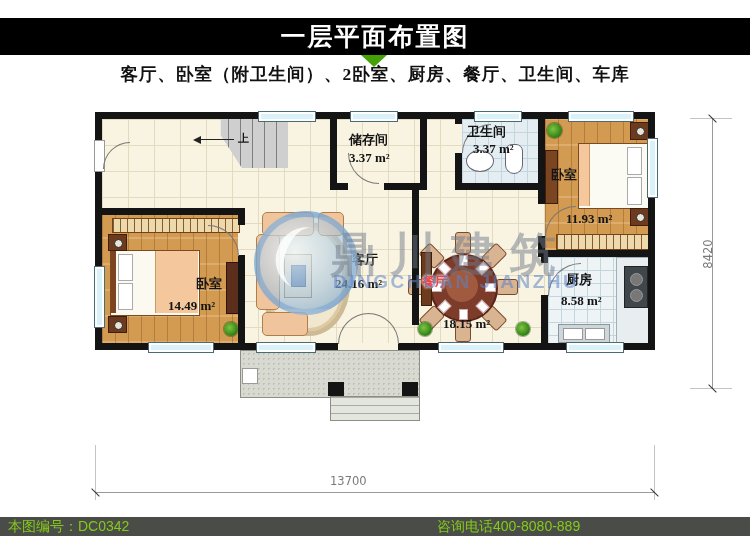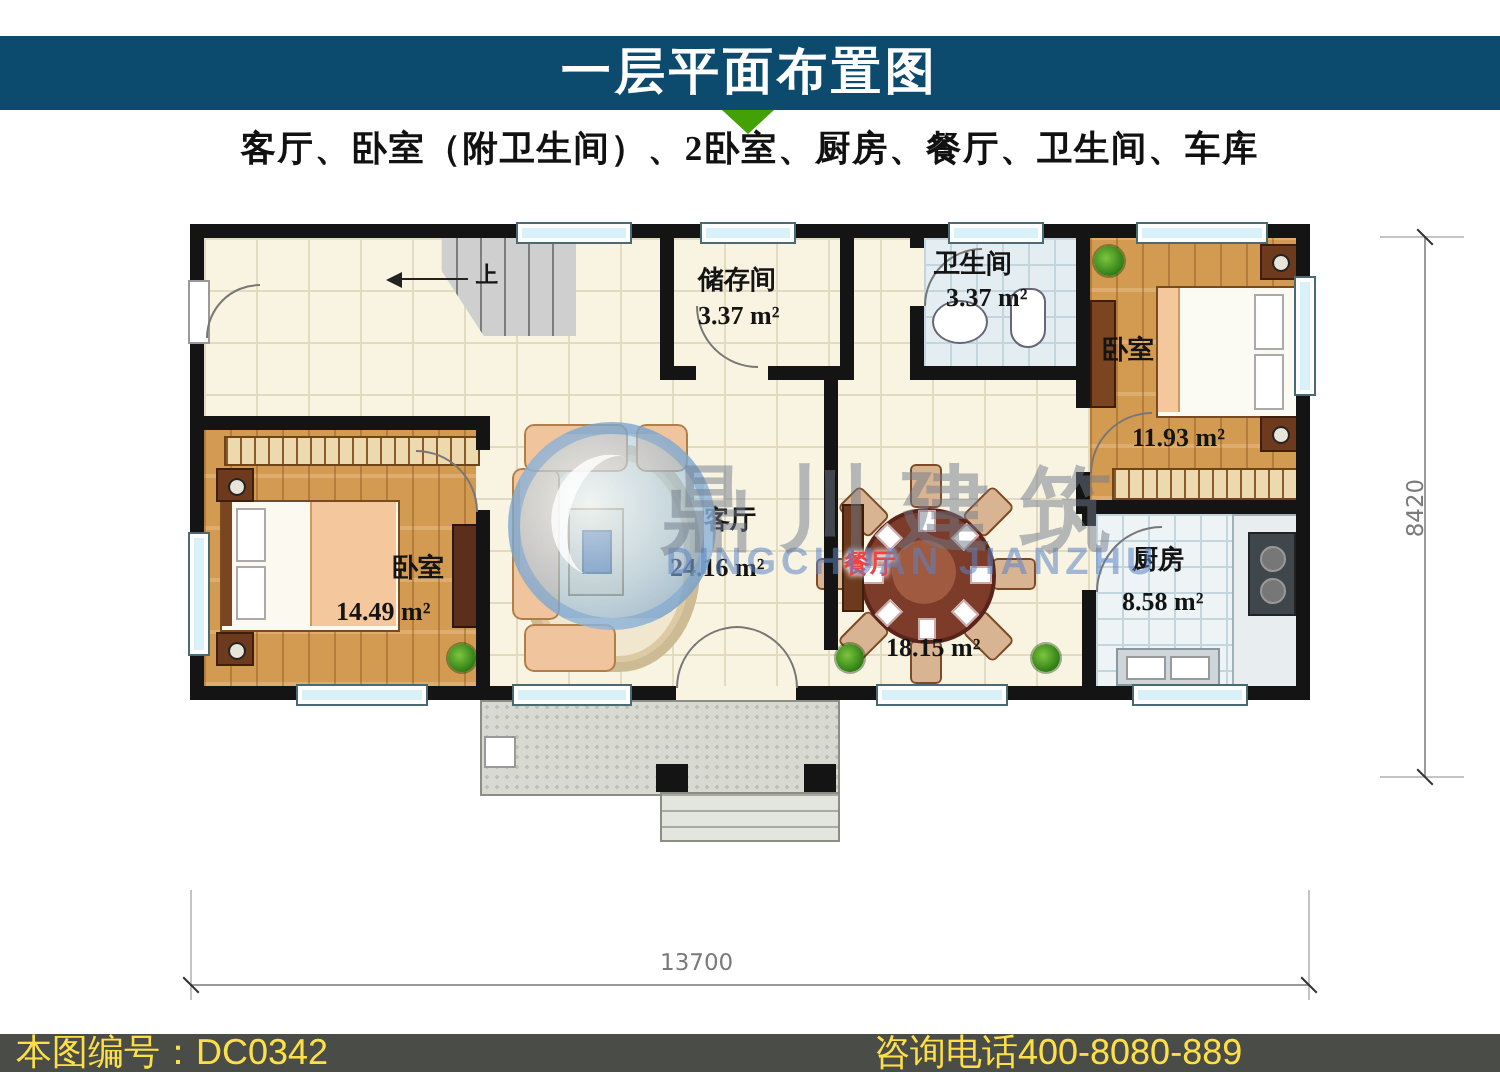--- a/index.html
+++ b/index.html
@@ -1,20 +1,20 @@
 <!DOCTYPE html>
 <html><head>
 <meta charset="utf-8">
 <style>
   html,body{margin:0;padding:0;background:#fff;}
   #page{position:relative;width:750px;height:536px;background:#fff;overflow:hidden;
         font-family:"Liberation Sans","DejaVu Sans",sans-serif;}
   .abs{position:absolute;}
   
-  #titlebar{left:0;top:18px;width:750px;height:37px;background:#0c4a6e;color:#fff;
+  #titlebar{left:0;top:18px;width:750px;height:37px;background:#000000;color:#fff;
             text-align:center;line-height:37px;font-size:25px;font-weight:bold;letter-spacing:2px;}
   #titletri{left:361px;top:55px;width:0;height:0;border-left:13px solid transparent;
             border-right:13px solid transparent;border-top:12px solid #43a005;}
   #subtitle{left:0;top:62px;width:750px;text-align:center;font-size:17.5px;font-weight:bold;
             color:#111;font-family:"Liberation Serif","DejaVu Serif",serif;letter-spacing:1px;}
   
   .tile{background-color:#f8f4e1;
         background-image:linear-gradient(#e2dbc0 1px,transparent 1px),linear-gradient(90deg,#e2dbc0 1px,transparent 1px);
         background-size:26px 26px;}
   .wood{background-color:#d39a52;
@@ -53,21 +53,21 @@
            border:6px solid rgba(118,163,205,.55);
            background:radial-gradient(circle at 38% 38%,rgba(240,248,253,.75),rgba(160,198,230,.55) 55%,rgba(92,140,190,.6));}
   #wm-logo:after{content:"";position:absolute;left:16px;top:10px;width:46px;height:62px;
            border-radius:50%;border-left:9px solid rgba(255,255,255,.8);transform:rotate(18deg);}
   #wm-cn{left:330px;top:224px;font-size:46px;font-weight:bold;color:rgba(112,122,138,.5);
          letter-spacing:14px;z-index:30;white-space:nowrap;}
   #wm-en{left:333px;top:271px;font-size:19px;font-weight:bold;color:rgba(92,132,198,.55);
          letter-spacing:2.5px;z-index:30;white-space:nowrap;}
   
   #footer{left:0;top:517px;width:750px;height:19px;background:#4a4c48;z-index:40;}
-  #footer span{position:absolute;top:0;line-height:19px;font-size:18px;color:#fde047;white-space:nowrap;}
+  #footer span{position:absolute;top:0;line-height:19px;font-size:14px;color:#84cc16;white-space:nowrap;}
   
   .stairs{left:192px;top:112px;width:96px;height:56px;background:#cfcfcf;z-index:7;
           background-image:repeating-linear-gradient(90deg,#7e7e7e 0 1px,transparent 1px 12px);
           clip-path:polygon(30% 0,100% 0,100% 100%,52% 100%,30% 42%);}
   .z2{z-index:2}.z5{z-index:5}.z8{z-index:8}.z9{z-index:9}
 </style>
 </head>
 <body>
 
 <div id="page">

